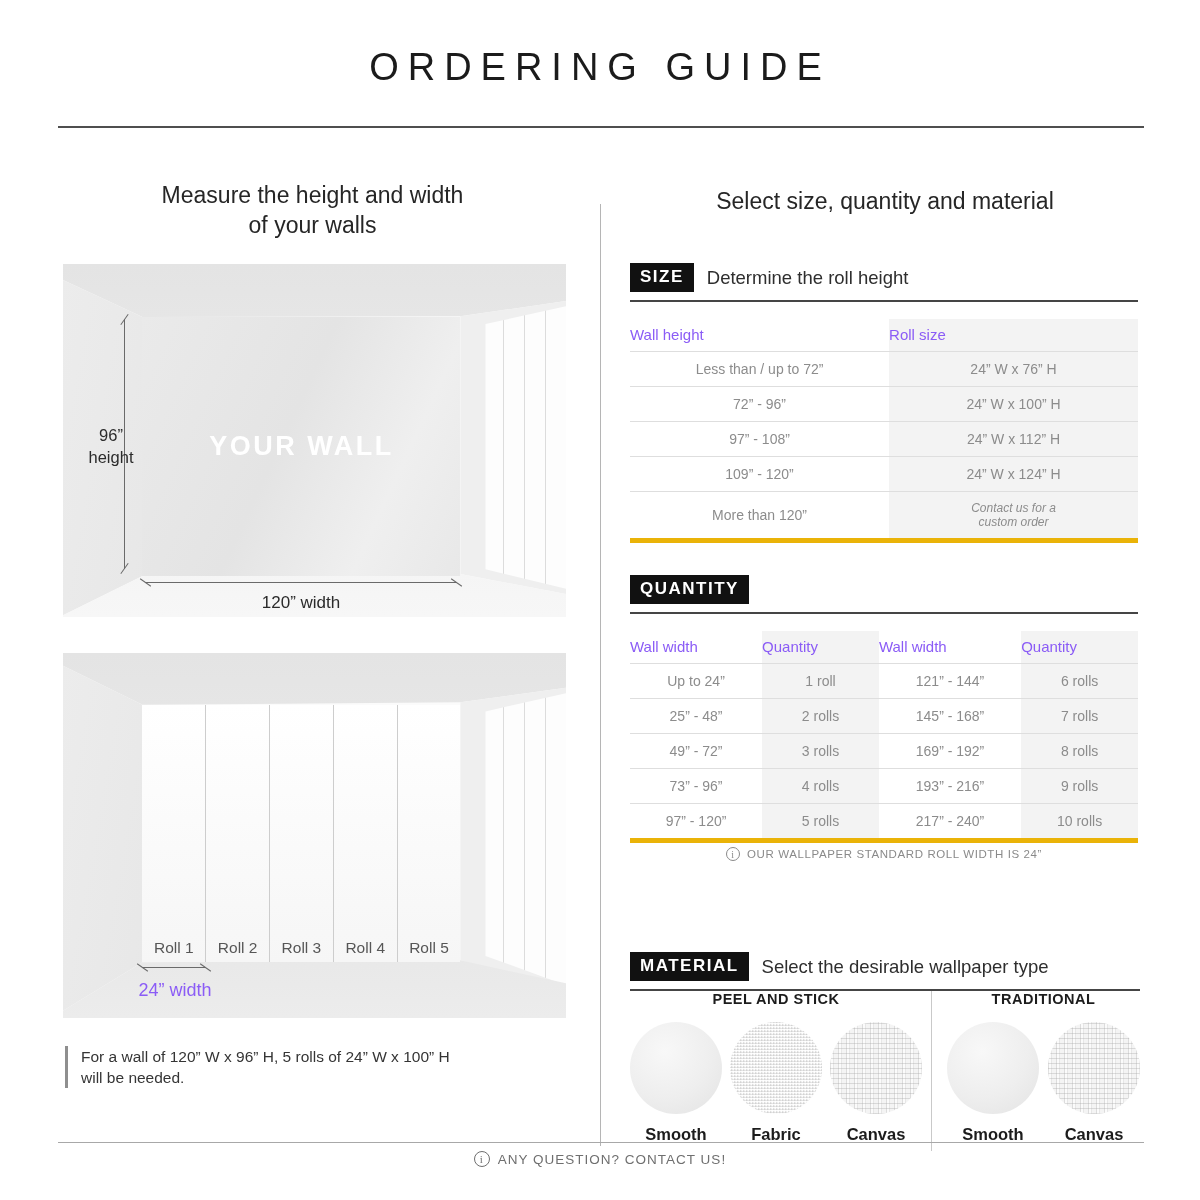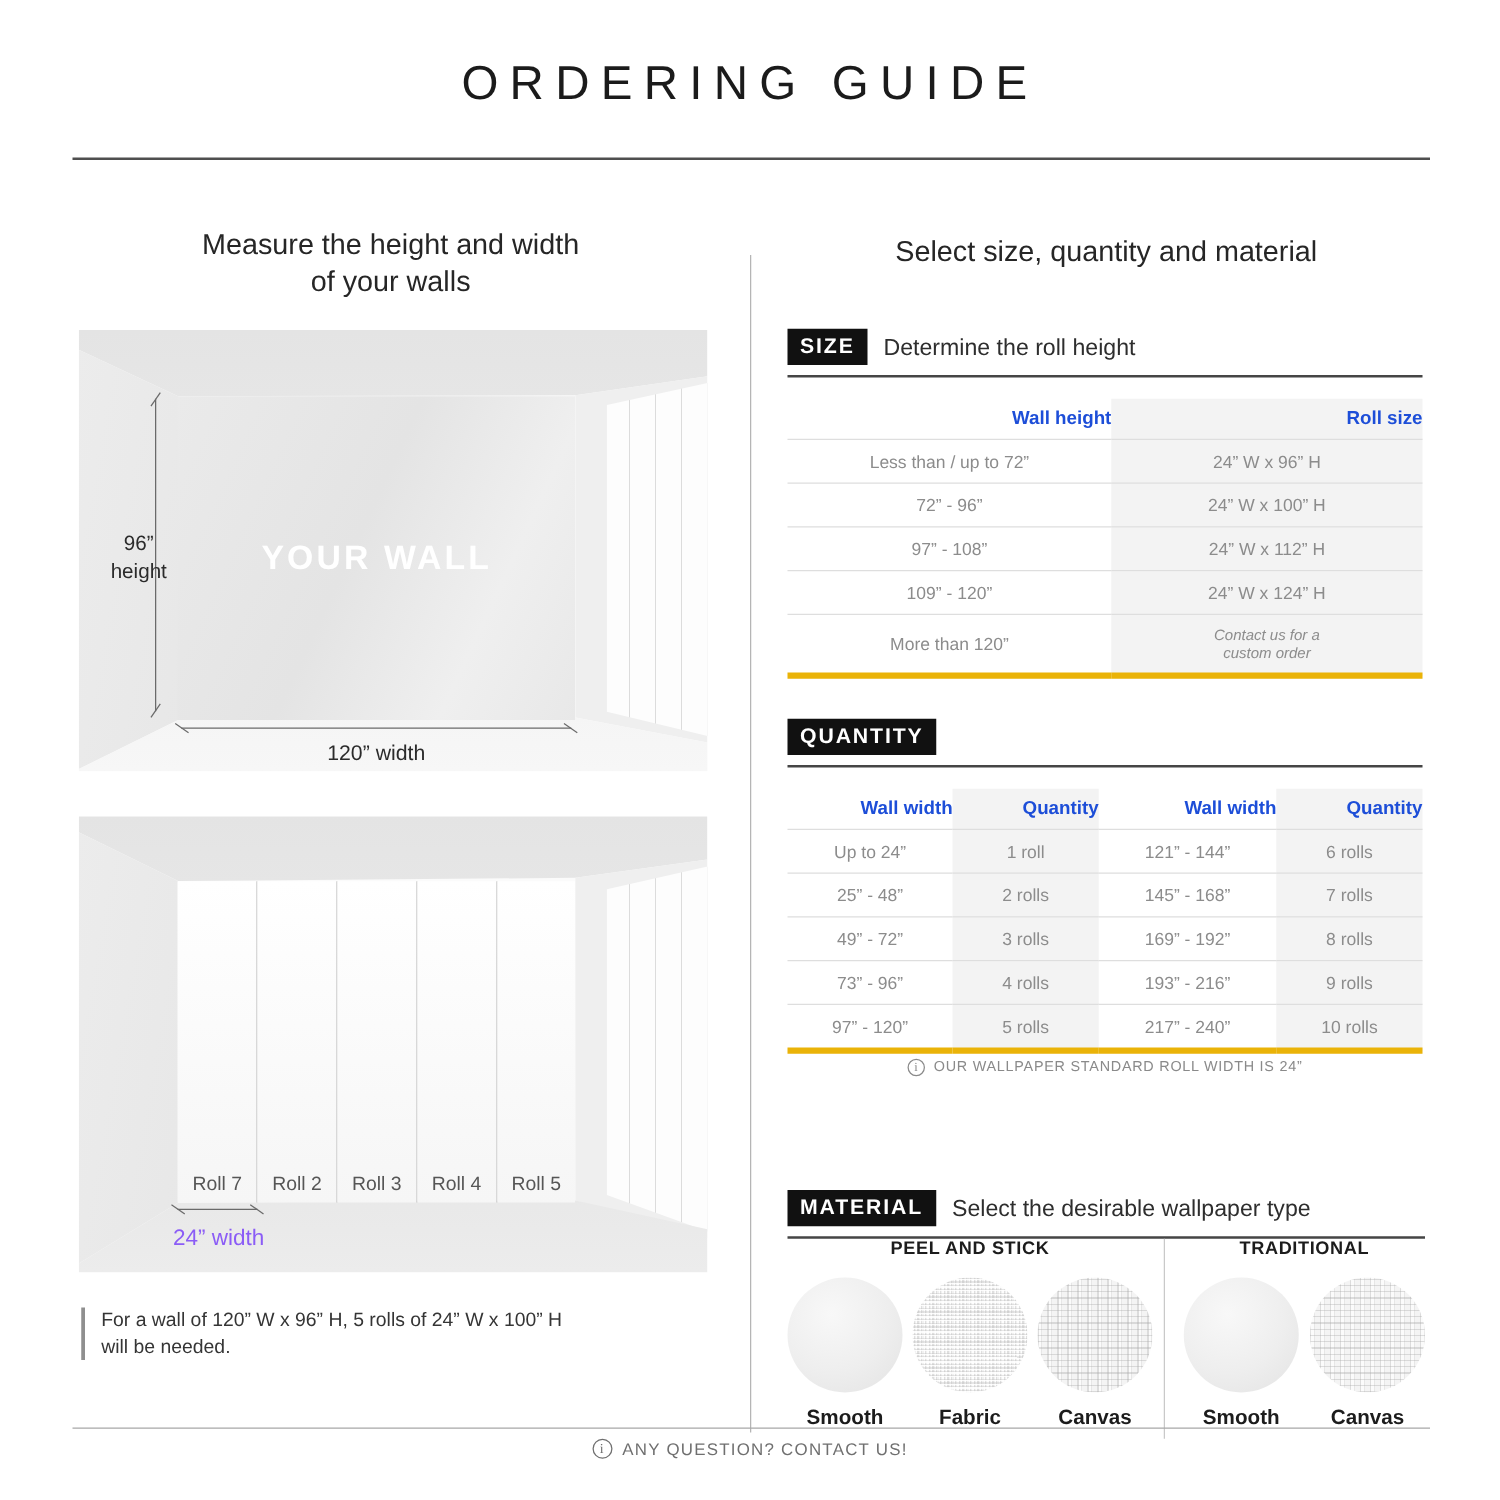--- a/index.html
+++ b/index.html
@@ -69,21 +69,21 @@
     font-size:15.5px; line-height:21px; color:#353535; }
 
   
   .section { position:absolute; left:630px; width:508px; }
   .sec-size { top:263px; } .sec-qty { top:575px; } .sec-mat { top:952px; width:510px; }
   .sec-head { display:flex; align-items:center; gap:13px; border-bottom:2px solid #454545; padding-bottom:8px; }
   .badge { background:#111111; color:#ffffff; font-size:17px; font-weight:bold; letter-spacing:1.5px; padding:4px 10px 5px; }
   .sec-sub { font-size:18.5px; color:#2e2e2e; }
 
   table.data-table { width:100%; border-collapse:collapse; table-layout:fixed; margin-top:17px; }
-  .data-table th { font-size:15px; font-weight:bold; color:#1d4ed8; text-align:right; padding:7px 0 8px; }
+  .data-table th { font-size:15px; font-weight:normal; color:#8b5cf6; text-align:left; padding:7px 0 8px; }
   .data-table td { font-size:14px; color:#8c8c8c; text-align:center; padding:9px 0; border-top:1px solid #dedede; }
   .data-table tr:last-child td { border-bottom:5px solid #eab308; }
   .shade { background:#f3f3f3; }
   .small-cell span { display:block; width:124px; margin:0 auto; font-size:12px; line-height:14px;font-style:italic; }
 
   .note { position:absolute; left:630px; top:847px; width:508px;
     display:flex; align-items:center; justify-content:center; gap:7px;
     font-size:11.5px; letter-spacing:.6px; color:#8a8a8a; }
 
   .mat-body { display:flex; margin-top:0; }
@@ -151,21 +151,21 @@
   </div>
 
   <div class="room room2">
     <div class="shape r-ceiling"></div>
     <div class="shape r-leftwall"></div>
     <div class="shape r-winwall"></div>
     <div class="shape r-glass"></div>
     <div class="shape r-floor"></div>
     <div class="panels">
       <div class="panel">
-          <span class="roll-label">Roll 7</span>
+          <span class="roll-label">Roll 1</span>
         </div>
       <div class="panel">
           <span class="roll-label">Roll 2</span>
         </div>
       <div class="panel">
           <span class="roll-label">Roll 3</span>
         </div>
       <div class="panel">
           <span class="roll-label">Roll 4</span>
         </div>
@@ -196,21 +196,21 @@
         </colgroup>
       <thead>
         <tr>
           <th>Wall height</th>
           <th class="shade">Roll size</th>
         </tr>
       </thead>
       <tbody>
         <tr>
           <td>Less than / up to 72”</td>
-          <td class="shade">24” W x 96” H</td>
+          <td class="shade">24” W x 76” H</td>
         </tr>
         <tr>
           <td>72” - 96”</td>
           <td class="shade">24” W x 100” H</td>
         </tr>
         <tr>
           <td>97” - 108”</td>
           <td class="shade">24” W x 112” H</td>
         </tr>
         <tr>

